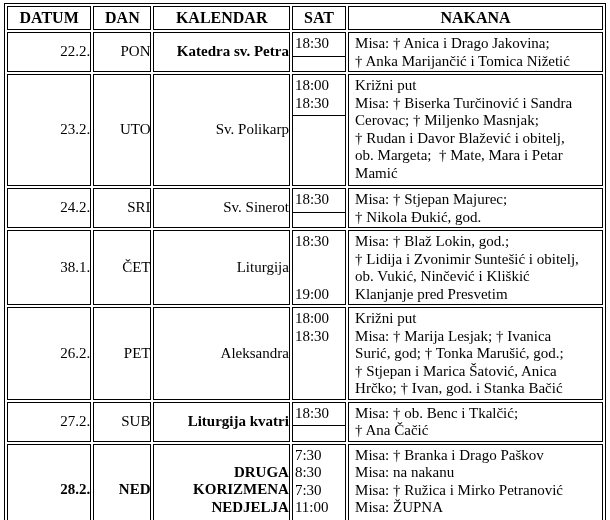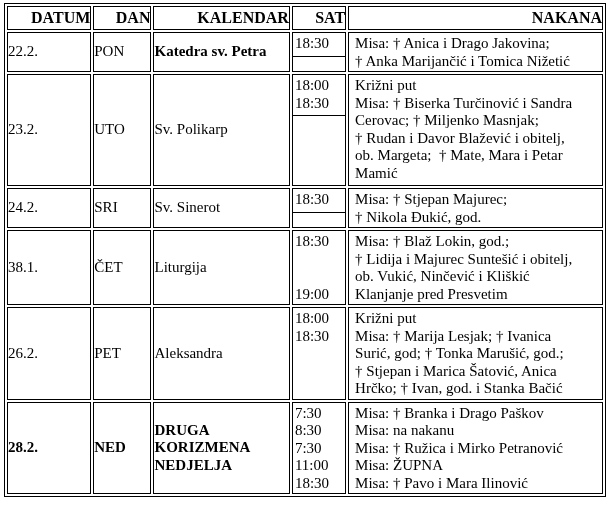--- a/index.html
+++ b/index.html
@@ -23,32 +23,32 @@
   }
   th, td {
     border: 1px solid #000000;
     box-sizing: border-box;
     padding: 0;
     overflow: hidden;
   }
   th {
     font-size: 16px;
     font-weight: bold;
-    text-align: right;
+    text-align: center;
     vertical-align: middle;
     height: 24px;
     padding: 1px 0;
     margin-top: 28px;
   }
   td {
     font-size: 15px;
     line-height: 17.5px;
     vertical-align: middle;
   }
-  td.center { text-align: left; }
+  td.center { text-align: right; }
   td.sat-cell {
     vertical-align: top;
     text-align: left;
     position: relative;
   }
   .sat-box {
     border-bottom: 1px solid #000000;
     padding: 2px 5px 3px 2px;
   }
   .sat-plain {
@@ -171,21 +171,21 @@
         <td class="sat-cell">
           <div class="sat-plain">
             <div>18:30</div>
           </div>
           <div class="sat-bottom">
             <div>19:00</div>
           </div>
         </td>
         <td class="nakana-cell">
           <div class="nak-line">Misa: † Blaž Lokin, god.;</div>
-          <div class="nak-line">† Lidija i Majurec Suntešić i obitelj,</div>
+          <div class="nak-line">† Lidija i Zvonimir Suntešić i obitelj,</div>
           <div class="nak-line">ob. Vukić, Ninčević i Kliškić</div>
           <div class="nak-line">Klanjanje pred Presvetim</div>
         </td>
       </tr>
       <tr style="height: 90px;">
         <td class="center">
           <span class="datum-text">26.2.</span>
         </td>
         <td class="center">
           <span class="dan-text">PET</span>
@@ -200,20 +200,40 @@
           </div>
         </td>
         <td class="nakana-cell">
           <div class="nak-line">Križni put</div>
           <div class="nak-line">Misa: † Marija Lesjak; † Ivanica</div>
           <div class="nak-line">Surić, god; † Tonka Marušić, god.;</div>
           <div class="nak-line">† Stjepan i Marica Šatović, Anica</div>
           <div class="nak-line">Hrčko; † Ivan, god. i Stanka Bačić</div>
         </td>
       </tr>
+      <tr style="height: 40px;">
+        <td class="center">
+          <span class="datum-text">27.2.</span>
+        </td>
+        <td class="center">
+          <span class="dan-text">SUB</span>
+        </td>
+        <td class="center">
+          <span class="kal-line bold">Liturgija kvatri</span>
+        </td>
+        <td class="sat-cell">
+          <div class="sat-box">
+            <div>18:30</div>
+          </div>
+        </td>
+        <td class="nakana-cell">
+          <div class="nak-line">Misa: † ob. Benc i Tkalčić;</div>
+          <div class="nak-line">† Ana Čačić</div>
+        </td>
+      </tr>
       <tr style="height: 88px;">
         <td class="center">
           <span class="datum-text bold">28.2.</span>
         </td>
         <td class="center">
           <span class="dan-text bold">NED</span>
         </td>
         <td class="center">
           <span class="kal-line bold">DRUGA</span>
           <span class="kal-line bold">KORIZMENA</span>

